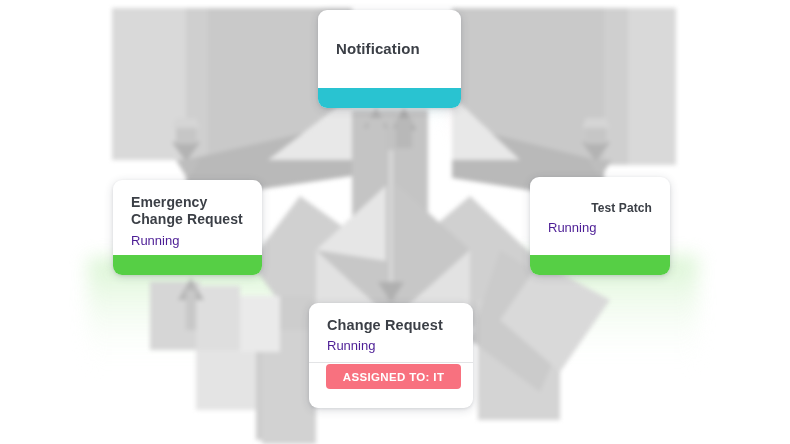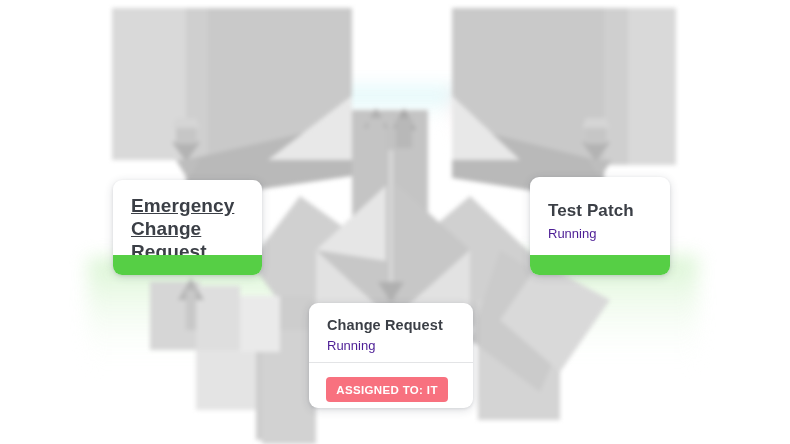--- a/index.html
+++ b/index.html
@@ -70,52 +70,52 @@
   }
   #card-notification .card-title { font-size: 15px; }
   #card-notification .card-footer { background: #29c3d1; }
 
   
   #card-emergency {
     left: 113px; top: 180px;
     width: 149px; height: 95px;
   }
   #card-emergency .card-body { padding-top: 14px; }
-  #card-emergency .card-title { font-size: 19px; text-decoration: underline; }
+  #card-emergency .card-title { font-size: 14px; }
   #card-emergency .card-sub { font-size: 13px; margin-top: 5px; }
   #card-emergency .card-footer { background: #56cf45; }
 
   
   #card-testpatch {
     left: 530px; top: 177px;
     width: 140px; height: 98px;
   }
   #card-testpatch .card-body { padding-top: 24px; }
-  #card-testpatch .card-title { font-size: 17px; }
+  #card-testpatch .card-title { font-size: 12px; text-align: right; }
   #card-testpatch .card-sub { font-size: 13px; margin-top: 4px; }
   #card-testpatch .card-footer { background: #56cf45; }
 
   
   #card-changerequest {
     left: 309px; top: 303px;
     width: 164px; height: 105px;
   }
   #card-changerequest .card-body { padding-top: 14px; }
   #card-changerequest .card-title { font-size: 14.5px; }
   #card-changerequest .card-sub { font-size: 13px; margin-top: 3px; }
   .card-divider {
     position: absolute;
     left: 0; right: 0; top: 59px;
     height: 1px;
     background: #e3e4e6;
   }
   #assigned-badge {
     position: absolute;
-    left: 17px; top: 74px;
-    width: 122px; height: 25px;
+    left: 17px; top: 61px;
+    width: 135px; height: 25px;
     background: #f8717f;
     border-radius: 4px;
     color: #ffffff;
     font-size: 11.5px;
     font-weight: bold;
     letter-spacing: .35px;
     display: flex;
     align-items: center;
     justify-content: center;
     border: none;
@@ -215,20 +215,26 @@
 
       <path d="M178 278 L204 278 L191 300 Z" fill="#b6b6b6" transform="rotate(180 191 289)"></path>
       <path d="M186 290 L196 290 L196 330 L186 330 Z" fill="#c8c8c8"></path>
 
       <path d="M588 160 L612 160 L600 178 Z" fill="#bdbdbd"></path>
 
       <path d="M176 160 L200 160 L188 180 Z" fill="#bdbdbd"></path>
     </g>
   </svg>
 
+  <div class="card" id="card-notification">
+    <div class="card-body">
+      <div class="card-title">Notification</div>
+    </div>
+    <div class="card-footer"></div>
+  </div>
 
   <div class="card" id="card-emergency">
     <div class="card-body">
       <div class="card-title">Emergency</div>
       <div class="card-title">Change Request</div>
       <div class="card-sub">Running</div>
     </div>
     <div class="card-footer"></div>
   </div>
 

